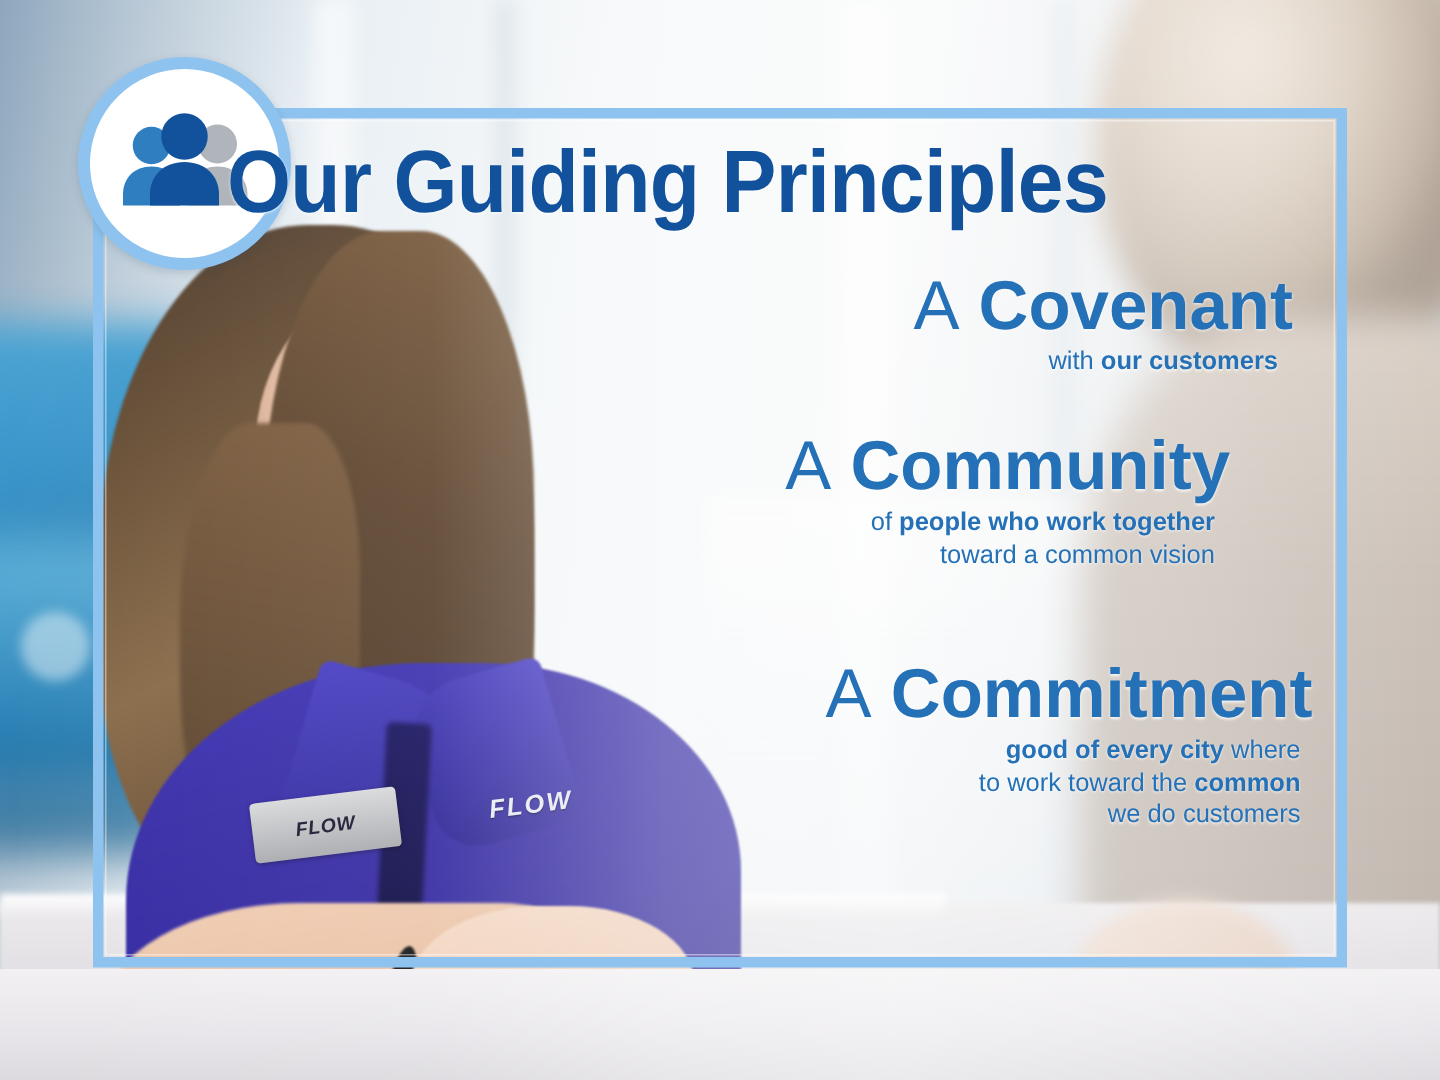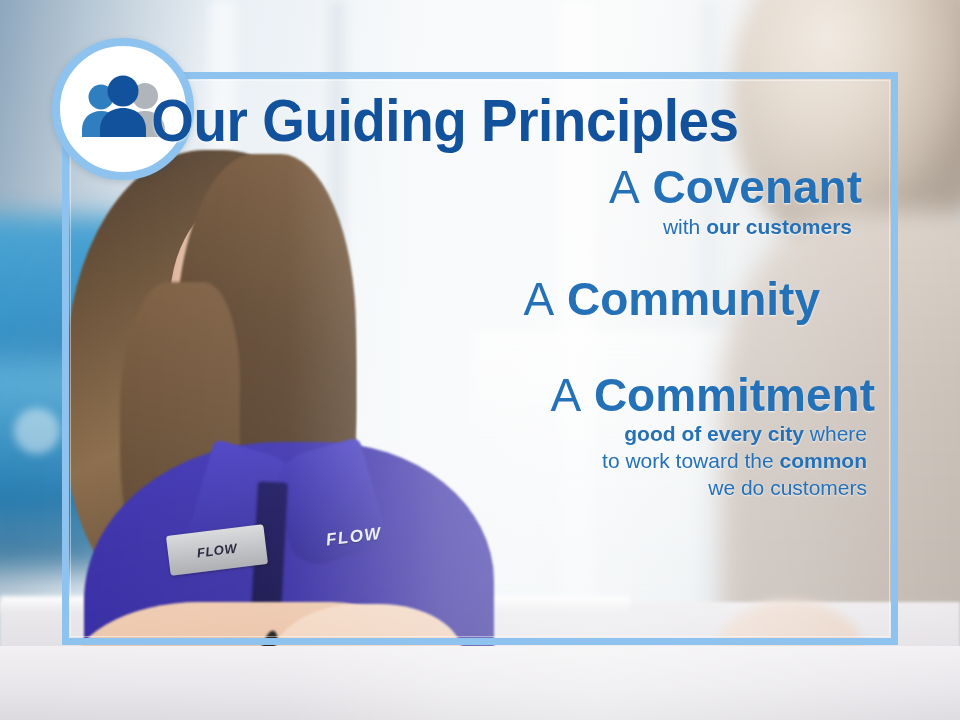--- a/index.html
+++ b/index.html
@@ -211,41 +211,41 @@
     font-family:"Liberation Sans",sans-serif;
     font-size:59px;font-weight:bold;
     letter-spacing:-.5px;
     color:#12529C;
     line-height:1;
     text-shadow:0 1px 2px rgba(255,255,255,.85);
     transform:scaleX(.93);transform-origin:center;
   }
 
   .blocks{
-    position:absolute;left:300px;top:162px;width:580px;
+    position:absolute;left:300px;top:178px;width:580px;
     text-align:right;
     color:#2471B8;
     text-shadow:0 1px 2px rgba(255,255,255,.8);
   }
   .blk{margin-bottom:4px;}
   .head{
     font-size:46px;line-height:1.12;white-space:nowrap;
     font-weight:bold;
   }
   .head .lead{font-weight:normal;}
   .sub{
-    font-size:21px;line-height:1.28;font-weight:normal;
+    font-size:17px;line-height:1.28;font-weight:normal;
   }
   .sub b{font-weight:bold;}
 
   .b1{padding-right:18px;}
   .b1 .sub{padding-right:10px;}
   .b2{margin-top:34px;padding-right:60px;}
   .b2 .sub{padding-right:10px;}
-  .b3{margin-top:44px;padding-right:5px;}
+  .b3{margin-top:57px;padding-right:5px;}
   .b3 .sub{padding-right:8px;}
 </style>
 </head>
 <body>
 
 <div id="stage">
 
   <div class="photo">
     <div class="bg-base"></div>
 
@@ -325,20 +325,22 @@
           <div><span>with </span><b>our customers</b></div>
         </div>
     </div>
 
     <div class="blk b2">
       <div class="head">
         <span class="lead">A</span>
         <span>Community</span>
       </div>
       <div class="sub">
+          <div><span>of </span><b>people who work together</b></div>
+          <div><span>toward a common vision</span></div>
         </div>
     </div>
 
     <div class="blk b3">
       <div class="head">
         <span class="lead">A</span>
         <span>Commitment</span>
       </div>
       <div class="sub">
           <div><b>good of every city</b><span> where</span></div>

